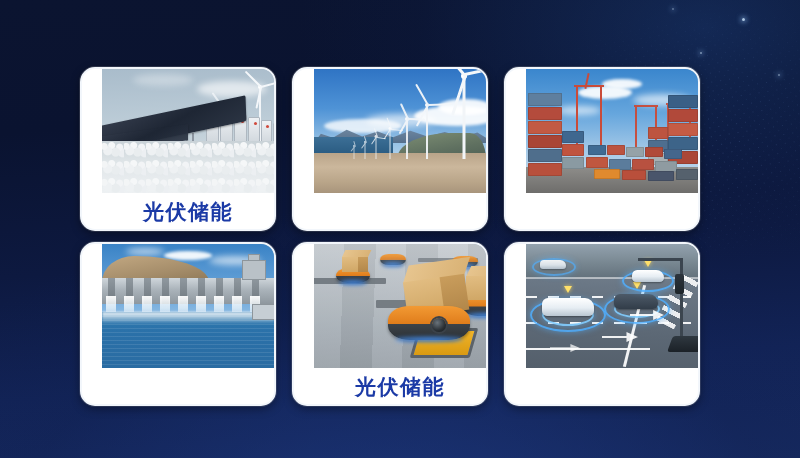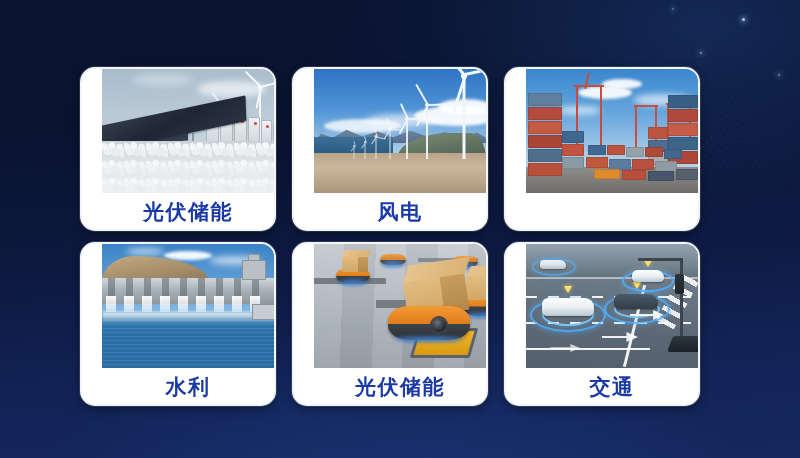--- a/index.html
+++ b/index.html
@@ -368,23 +368,20 @@
           <div class="blade" style="width:1px;height:7px;transform:rotate(36deg);"></div>
           <div class="blade" style="width:1px;height:7px;transform:rotate(162deg);"></div>
         </div>
         <div class="turb" style="left:36px;top:76px;width:8px;height:14px;opacity:.6;">
           <div class="mast" style="width:1px;"></div>
             <div class="hub" style="width:2px;height:2px;"></div>
           <div class="blade" style="width:1px;height:6px;transform:rotate(38deg);"></div>
           <div class="blade" style="width:1px;height:6px;transform:rotate(164deg);"></div>
         </div>
       </div>
-      <div class="label-bar">
-        <span>风电</span>
-      </div>
     </div>
 
     <div class="card">
       <div class="thumb">
         <div class="sky-port"></div>
         <div class="cloudwrap">
           <div class="cloud" style="left:30%;top:14%;width:54px;height:13px;"></div>
           <div class="cloud" style="left:44%;top:8%;width:40px;height:10px;"></div>
           <div class="cloud soft" style="left:62%;top:20%;width:58px;height:12px;"></div>
           <div class="cloud soft" style="left:18%;top:30%;width:44px;height:9px;"></div>
@@ -475,23 +472,20 @@
         <div class="dam-spill" style="left:76px;"></div>
         <div class="dam-spill" style="left:94px;"></div>
         <div class="dam-spill" style="left:112px;"></div>
         <div class="dam-spill" style="left:130px;"></div>
         <div class="dam-spill" style="left:148px;"></div>
 
         <div class="dam-water"></div>
         <div class="dam-foam"></div>
         <div class="dam-tower" style="left:150px;top:60px;width:44px;height:16px;background:#c6ced4;"></div>
       </div>
-      <div class="label-bar">
-        <span>水利</span>
-      </div>
     </div>
 
     <div class="card">
       <div class="thumb">
         <div class="fac-floor"></div>
 
         <div class="lane" style="left:-6px;top:34px;width:78px;"></div>
         <div class="lane" style="left:104px;top:14px;width:60px;height:4px;opacity:.7;"></div>
         <div class="lane" style="left:62px;top:56px;width:120px;height:8px;"></div>
 
@@ -576,19 +570,16 @@
 
         <div class="arrow" style="left:104px;top:66px;width:34px;height:10px;"></div>
 
         <div class="light-pole" style="left:154px;top:14px;height:86px;"></div>
         <div class="light-pole" style="left:112px;top:14px;width:44px;height:3px;"></div>
         <div class="light-head" style="left:149px;top:30px;"></div>
         <div style="position:absolute;left:144px;top:92px;width:36px;height:16px;border-radius:3px;
                     background:linear-gradient(180deg,#2f3840 0%,#1b2127 100%);transform:skewX(-20deg);"></div>
         <div class="light-pole" style="left:178px;top:40px;height:56px;opacity:.85;"></div>
       </div>
-      <div class="label-bar">
-        <span>交通</span>
-      </div>
     </div>
 
   </div>
 </div>
 
 </body></html>

